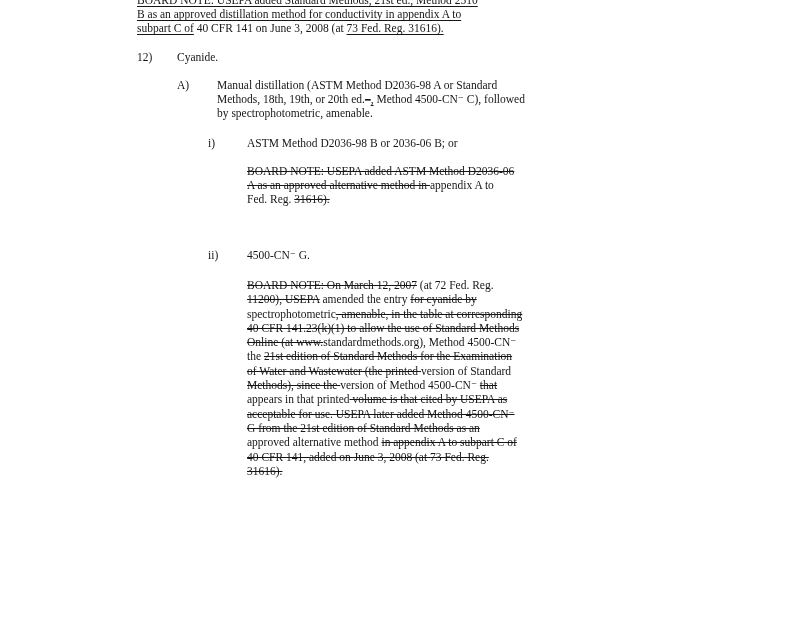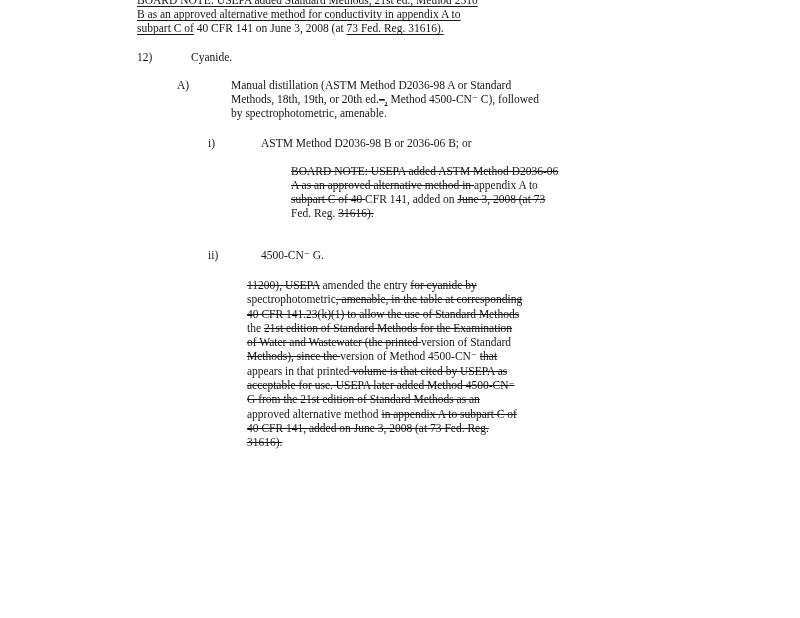--- a/index.html
+++ b/index.html
@@ -9,52 +9,52 @@
     height: 618px;
     background: #ffffff;
     overflow: hidden;
     font-family: "Liberation Serif", "DejaVu Serif", serif;
     font-size: 11.5px;
     line-height: 14px;
     color: #161616;
     text-decoration: underline;
   }
   .block { position: absolute; }
-  .item { display: flex; gap: 14px; }
+  .item { display: flex; }
   .num { flex: 0 0 auto; }
   .num.w40 { width: 40px; }
   .num.w39 { width: 39px; }
   .line { white-space: pre; }
   .run.del {
     text-decoration: line-through;
     text-decoration-thickness: 1px;
     text-decoration-color: #161616;
   }
   .run.add {
     text-decoration: underline;
     text-decoration-thickness: 1px;
     text-underline-offset: 2px;
     text-decoration-color: #161616;
   }
   .b-topnote { top: -7px; left: 137px; width: 420px; }
   .b-item12  { top: 50px;  left: 137px; }
   .b-itemA   { top: 78px;  left: 177px; }
   .b-itemi   { top: 136px; left: 208px; }
-  .b-note1   { top: 164px; left: 247px; width: 300px; margin-left: 44px; }
+  .b-note1   { top: 164px; left: 247px; width: 300px; }
   .b-itemii  { top: 236px; left: 208px; margin-top: 12px; }
   .b-note2   { top: 278px; left: 247px; width: 300px; line-height: 14.3px; }
 </style>
 </head>
 <body>
 
 <div class="page">
 
   <div class="block b-topnote">
       <div class="line"><span class="run add">BOARD NOTE: USEPA added Standard Methods, 21st ed., Method 2510</span></div>
-      <div class="line"><span class="run add">B as an approved alternative method for conductivity in appendix A to</span></div>
+      <div class="line"><span class="run add">B as an approved distillation method for conductivity in appendix A to</span></div>
       <div class="line"><span class="run add">subpart C of</span><span class="run"> 40 CFR 141 on June 3, 2008 (at </span><span class="run add">73 Fed. Reg. 31616).</span></div>
     </div>
 
   <div class="block item b-item12">
     <span class="num w40">12)</span>
     <span>Cyanide.</span>
   </div>
 
   <div class="block item b-itemA">
     <span class="num w40">A)</span>
@@ -68,35 +68,36 @@
   <div class="block item b-itemi">
     <span class="num w39">i)</span>
     <div>
         <div class="line"><span class="run">ASTM Method D2036-98 B or 2036-06 B; or</span></div>
       </div>
   </div>
 
   <div class="block b-note1">
       <div class="line"><span class="run del">BOARD NOTE: USEPA added ASTM Method D2036-06</span></div>
       <div class="line"><span class="run del">A as an approved alternative method in </span><span class="run">appendix A to</span></div>
-      <div class="line"><span class="run del">subpart C of 40 </span><span class="run">CFR 141, added on </span><span class="run del">June 3, 2008 (at 73</span></div>
       <div class="line"><span class="run">Fed. Reg. </span><span class="run del">31616).</span></div>
     </div>
 
   <div class="block item b-itemii">
     <span class="num w39">ii)</span>
     <div>
         <div class="line"><span class="run">4500-CN⁻ G.</span></div>
       </div>
   </div>
 
   <div class="block b-note2">
+      <div class="line"><span class="run del">BOARD NOTE: On March 12, 2007</span><span class="run"> (at 72 Fed. Reg.</span></div>
       <div class="line"><span class="run del">11200), USEPA</span><span class="run"> amended the entry </span><span class="run del">for cyanide by</span></div>
       <div class="line"><span class="run">spectrophotometric</span><span class="run del">, amenable, in the table at corresponding</span></div>
       <div class="line"><span class="run del">40 CFR 141.23(k)(1) to allow the use of Standard Methods</span></div>
+      <div class="line"><span class="run del">Online (at www.</span><span class="run">standardmethods.org), Method 4500-CN⁻</span></div>
       <div class="line"><span class="run">the </span><span class="run del">21st edition of Standard Methods for the Examination</span></div>
       <div class="line"><span class="run del">of Water and Wastewater (the printed </span><span class="run">version of Standard</span></div>
       <div class="line"><span class="run del">Methods), since the </span><span class="run">version of Method 4500-CN⁻ </span><span class="run del">that</span></div>
       <div class="line"><span class="run">appears in that printed</span><span class="run del"> volume is that cited by USEPA as</span></div>
       <div class="line"><span class="run del">acceptable for use. USEPA later added Method 4500-CN⁻</span></div>
       <div class="line"><span class="run del">G from the 21st edition of Standard Methods as an</span></div>
       <div class="line"><span class="run">approved alternative method </span><span class="run del">in appendix A to subpart C of</span></div>
       <div class="line"><span class="run del">40 CFR 141, added on June 3, 2008 (at 73 Fed. Reg.</span></div>
       <div class="line"><span class="run del">31616).</span></div>
     </div>

